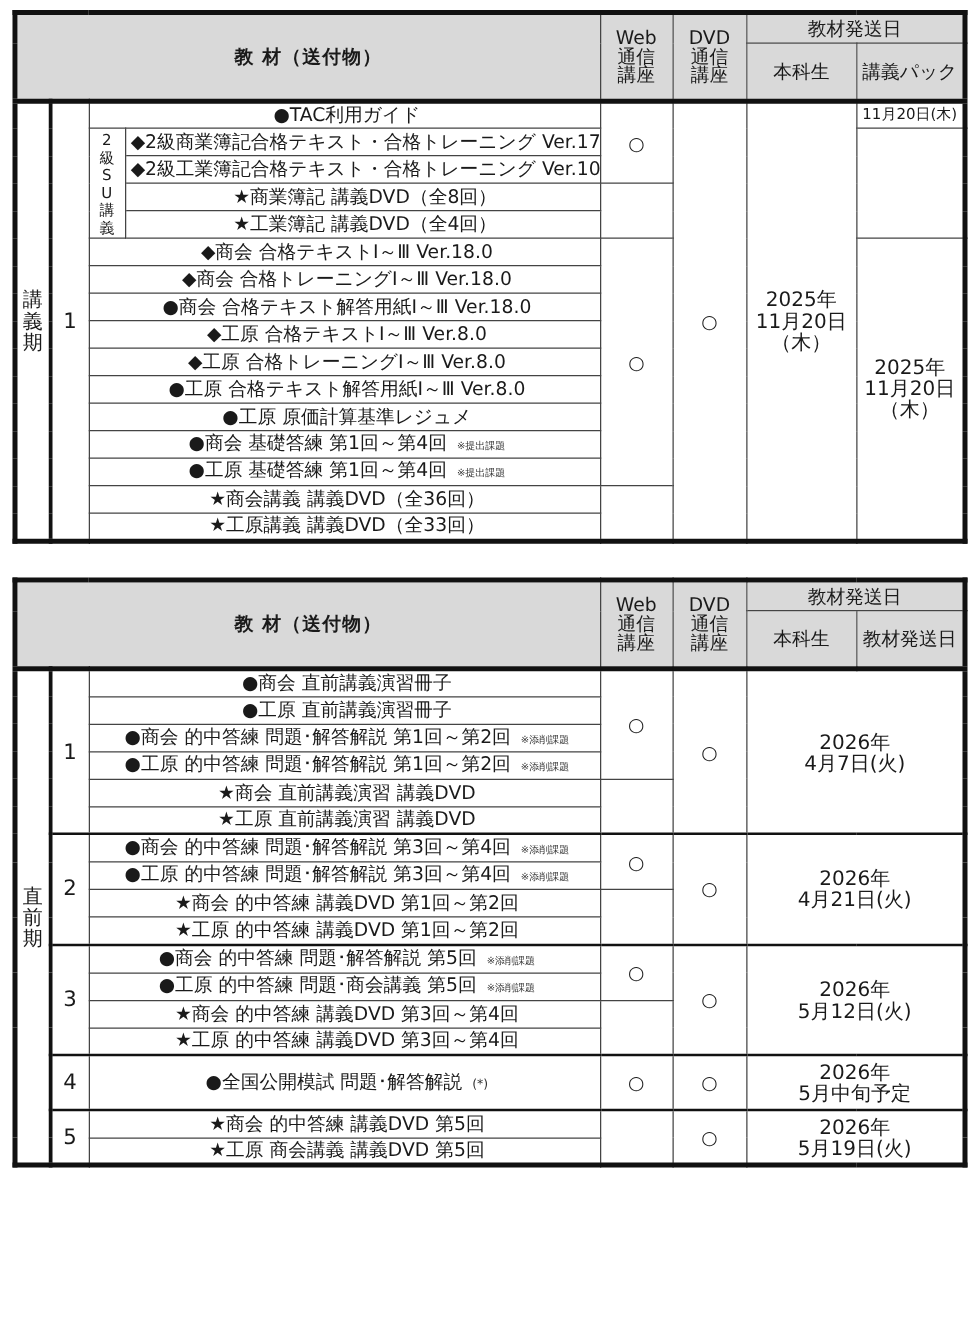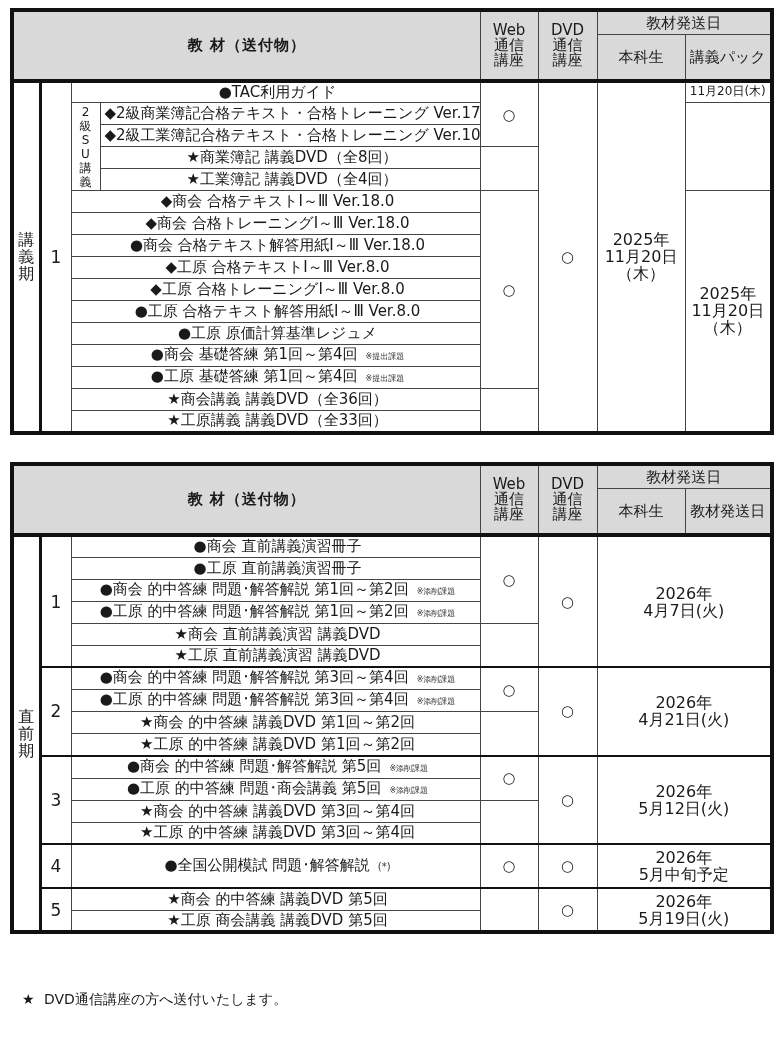--- a/index.html
+++ b/index.html
@@ -246,16 +246,13 @@
         <span>2026年</span><br><span>5月19日(火)</span>
       </td>
     </tr>
     <tr style="height:22px">
         <td class="item">★工原 商会講義 講義DVD 第5回</td>
       </tr>
   </tbody>
 </table>
 
 <div class="notes">
-  <div>
-    <span class="sym">★</span><span>DVD通信講座の方へ送付いたします。</span>
-  </div>
 </div>
 
 </body></html>

